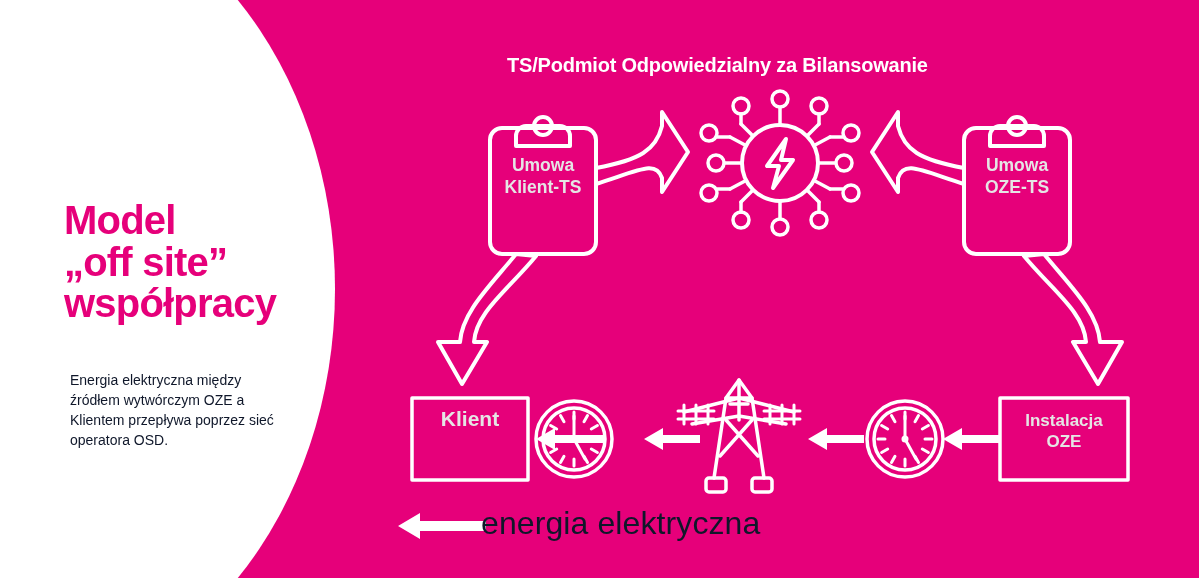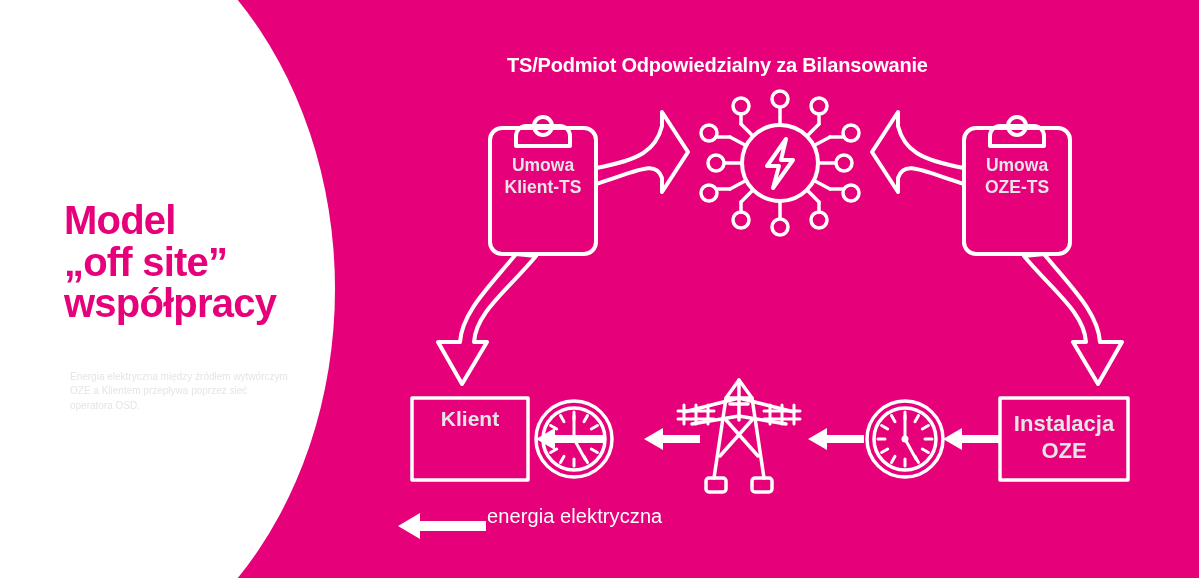--- a/index.html
+++ b/index.html
@@ -47,22 +47,22 @@
     font-size:40px; line-height:1.04;
     font-weight:bold;
     letter-spacing:-0.8px;
     font-family:"Liberation Sans", sans-serif;
   }
   .headline .l3 { display:block; }
 
   .blurb {
     position:absolute; left:70px; top:370px;
     width:220px;
-    color:#e5e5e5;
-    font-size:10px; line-height:1.44;
+    color:#0f172a;
+    font-size:14px; line-height:1.44;
     font-family:"Liberation Sans", sans-serif;
   }
 
   
   .diagram { position:absolute; left:340px; top:0; width:859px; height:578px; z-index:2; }
 
   .heading {
     position:absolute;
     color:#ffffff; font-weight:bold;
     font-size:20px; letter-spacing:-0.2px;
@@ -79,25 +79,25 @@
     position:absolute;
     color:#e5e5e5; font-weight:bold;
     text-align:center;
     font-family:"Liberation Sans", sans-serif;
     line-height:1.24;
     white-space:pre-line;
   }
   .lbl-klient-ts  { left:153px; top:155px; width:100px; font-size:17.5px; }
   .lbl-oze-ts     { left:627px; top:155px; width:100px; font-size:17.5px; }
   .lbl-klient     { left:75px;  top:406px; width:110px; font-size:21px; }
-  .lbl-instalacja { left:664px; top:410px; width:120px; font-size:22px; }
+  .lbl-instalacja { left:664px; top:410px; width:120px; font-size:17px; }
 
   .legend-text {
-    position:absolute; left:147px; top:505px;
-    color:#ffffff; font-size:20px; font-weight:normal;
+    position:absolute; left:141px; top:505px;
+    color:#0f172a; font-size:32px; font-weight:normal;
     letter-spacing:0.1px;
     font-family:"Liberation Sans", sans-serif;
   }
 </style>
 </head>
 <body>
 
 <div id="stage">
 
   <div class="lens"></div>

